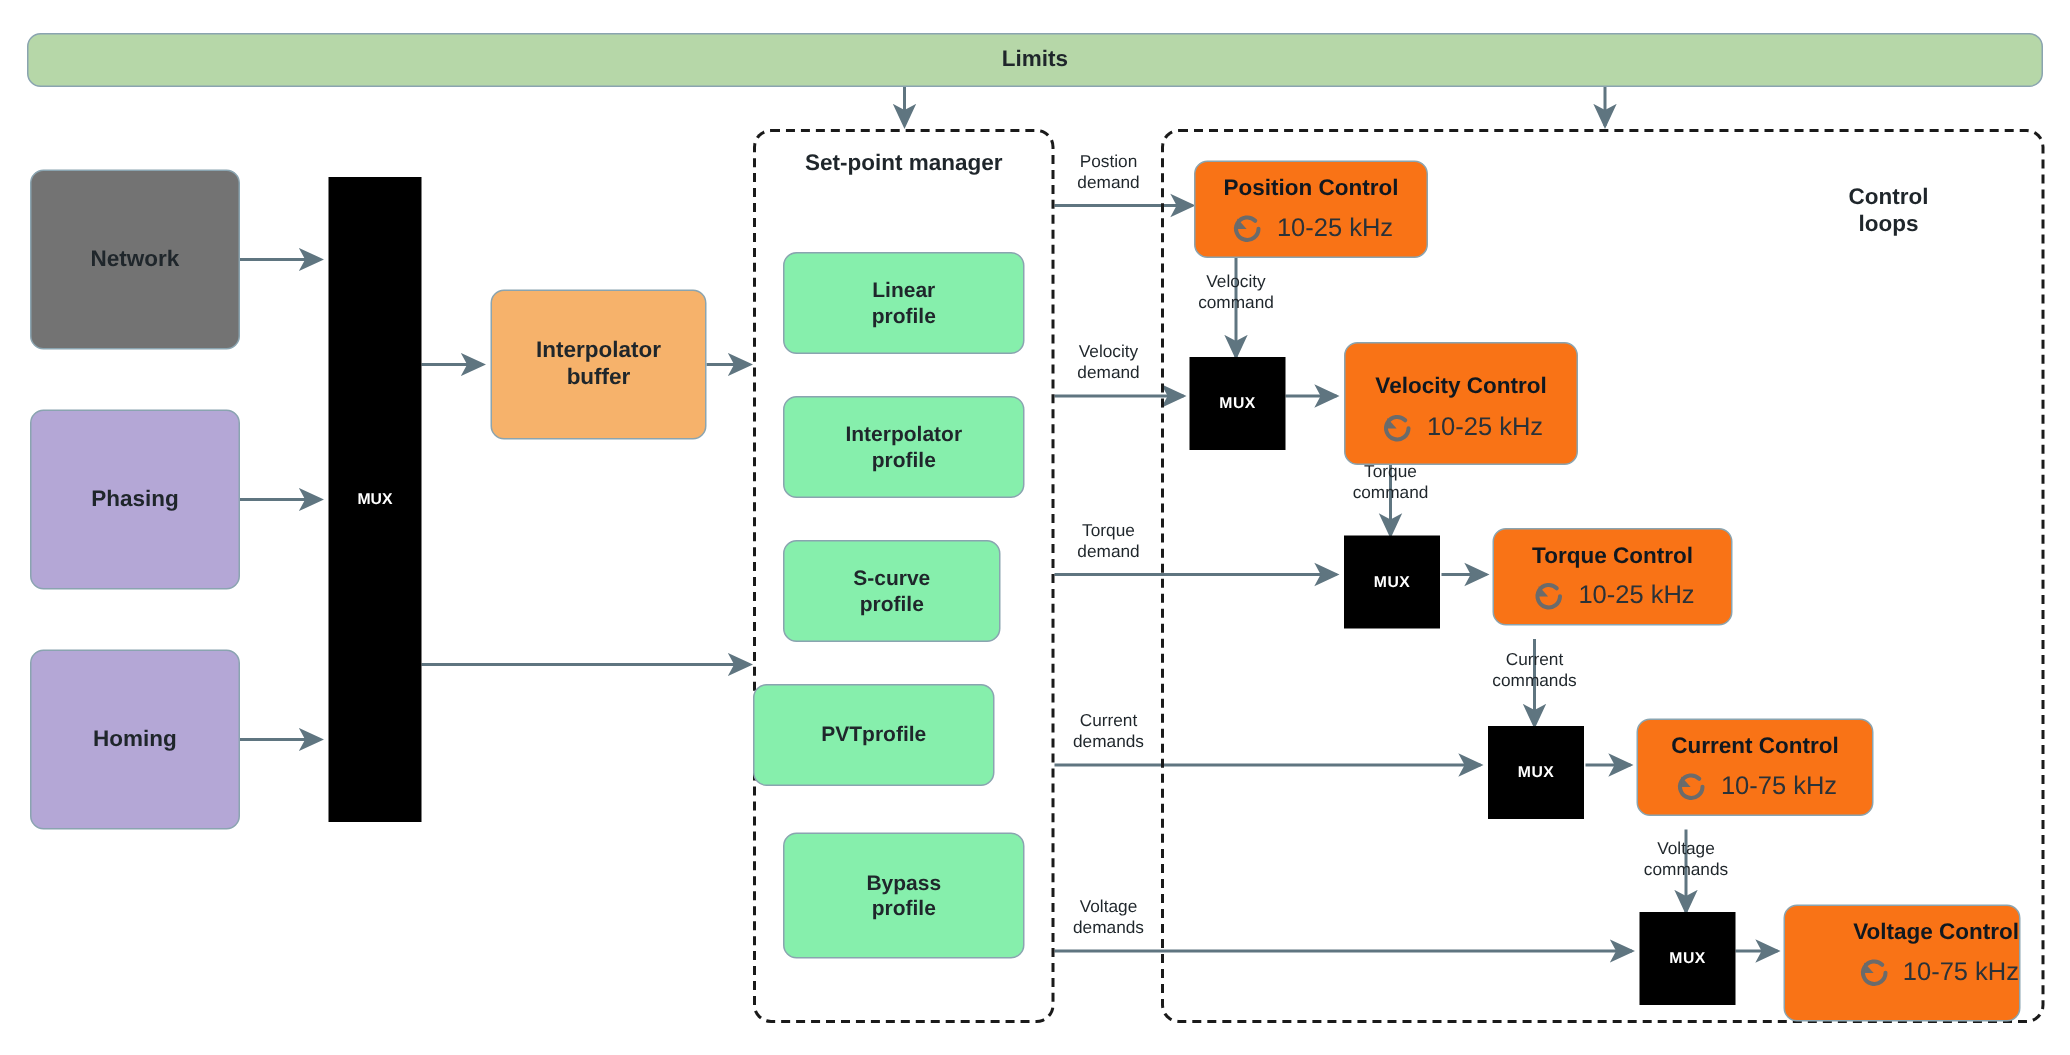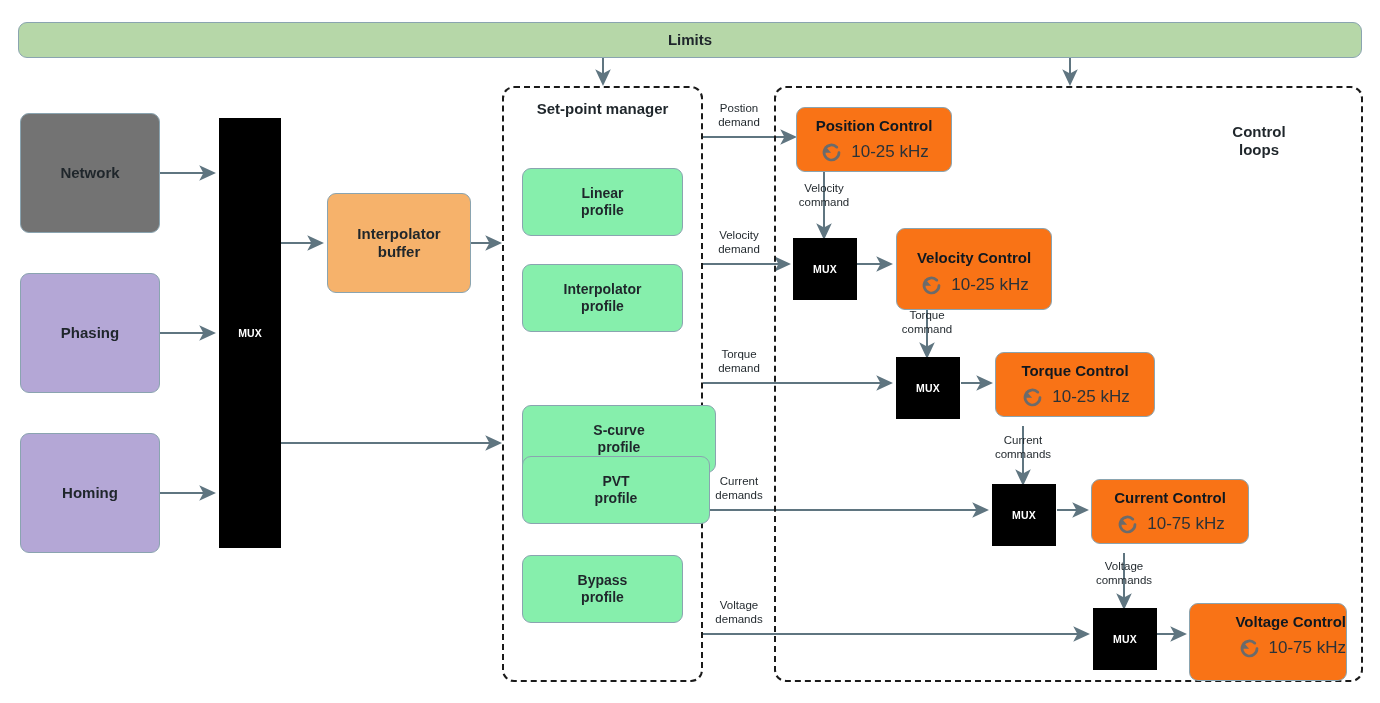--- a/index.html
+++ b/index.html
@@ -113,29 +113,29 @@
   </div>
 
   <div class="box b-yellow" style="left:522px;top:168px;width:161px;height:68px;flex-direction:column;">
     <span>Linear</span>
     <span>profile</span>
   </div>
   <div class="box b-yellow" style="left:522px;top:264px;width:161px;height:68px;flex-direction:column;">
     <span>Interpolator</span>
     <span>profile</span>
   </div>
-  <div class="box b-yellow" style="left:522px;top:360px;width:194px;height:68px;flex-direction:column;margin-top:45px;">
+  <div class="box b-yellow" style="left:522px;top:360px;width:145px;height:68px;flex-direction:column;">
     <span>S-curve</span>
     <span>profile</span>
   </div>
-  <div class="box b-yellow" style="left:522px;top:456px;width:188px;height:68px;flex-direction:column;">
+  <div class="box b-yellow" style="left:502px;top:456px;width:161px;height:68px;flex-direction:row;">
     <span>PVT</span>
     <span>profile</span>
   </div>
-  <div class="box b-yellow" style="left:522px;top:555px;width:161px;height:68px;flex-direction:column;">
+  <div class="box b-yellow" style="left:522px;top:555px;width:161px;height:84px;flex-direction:column;">
     <span>Bypass</span>
     <span>profile</span>
   </div>
 
   <div class="dash-group" style="left:774px;top:86px;width:589px;height:596px;"></div>
   <div class="group-title" style="left:1175px;top:123px;width:168px;">
     <span>Control</span><br>
     <span>loops</span>
   </div>
 

